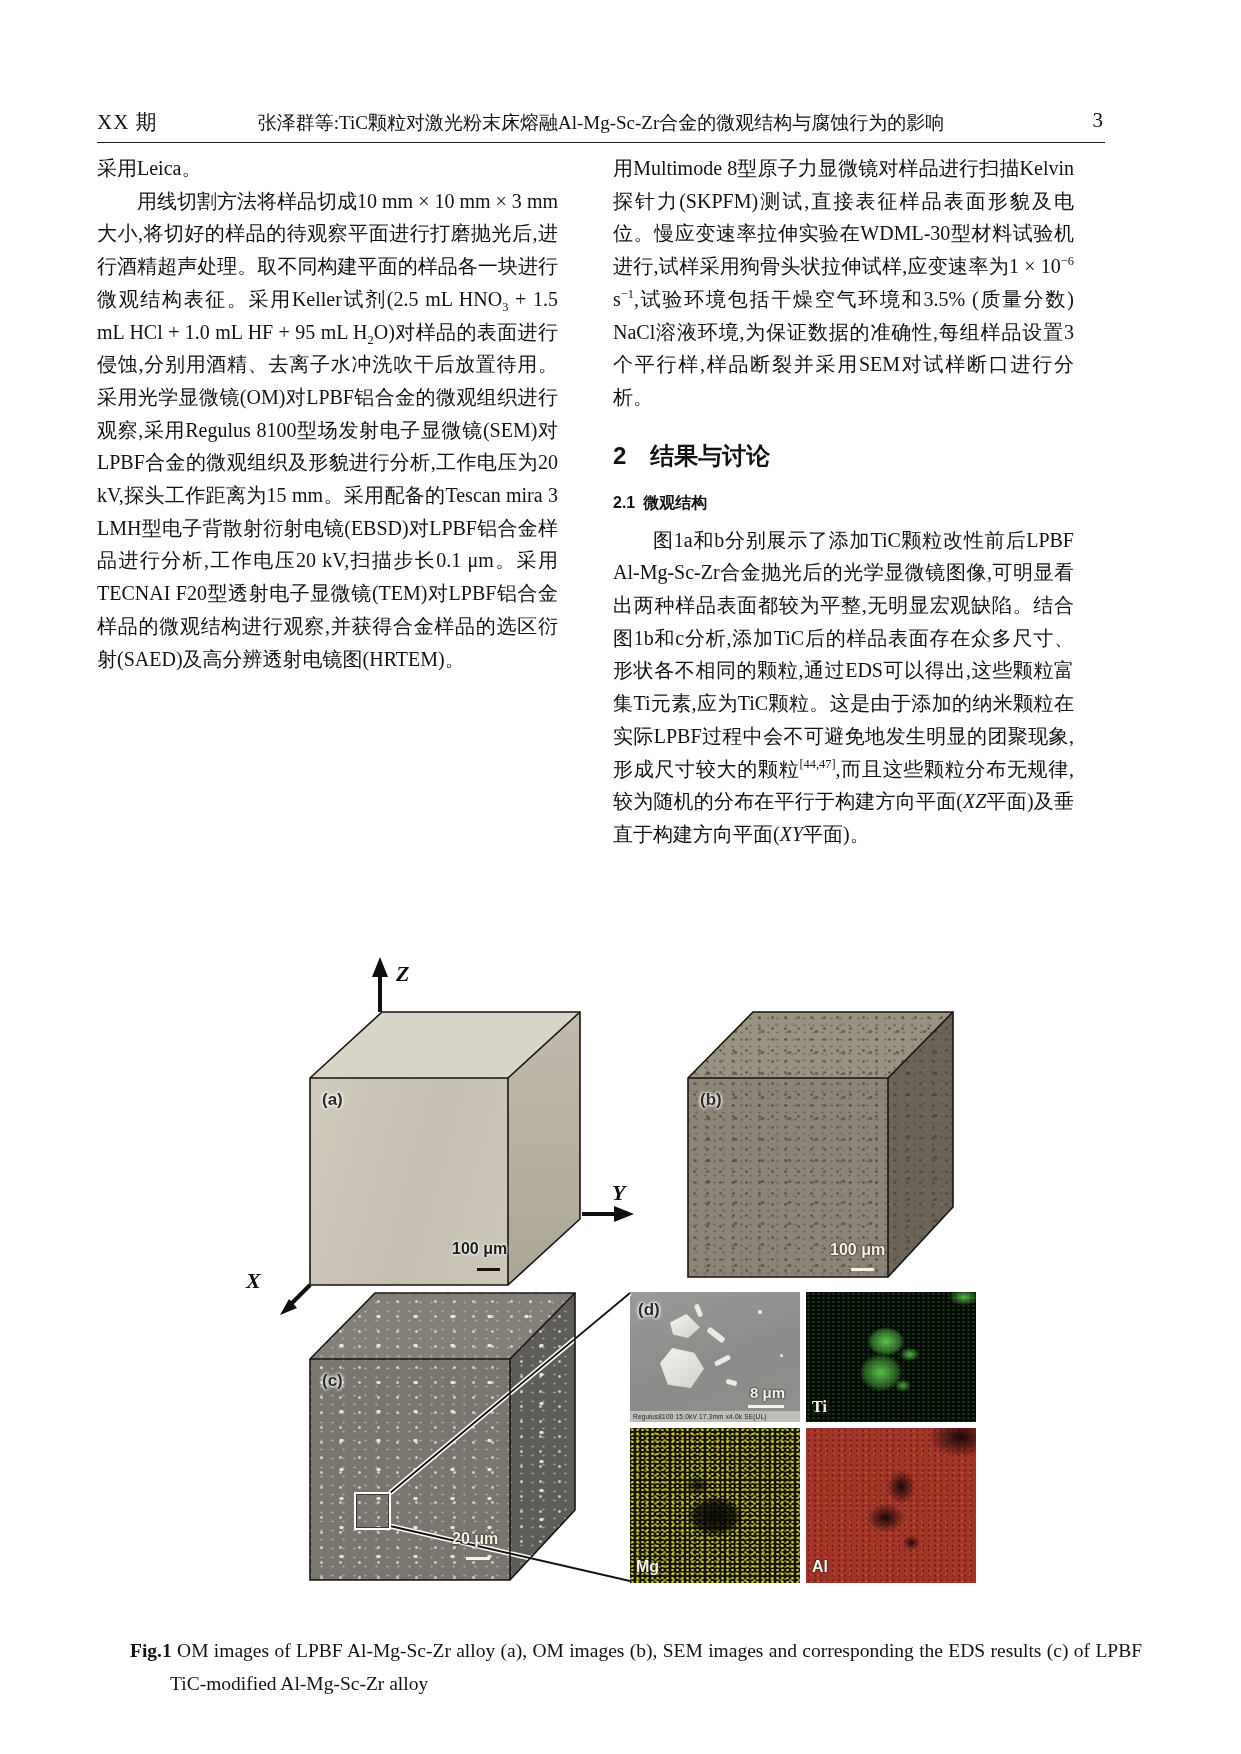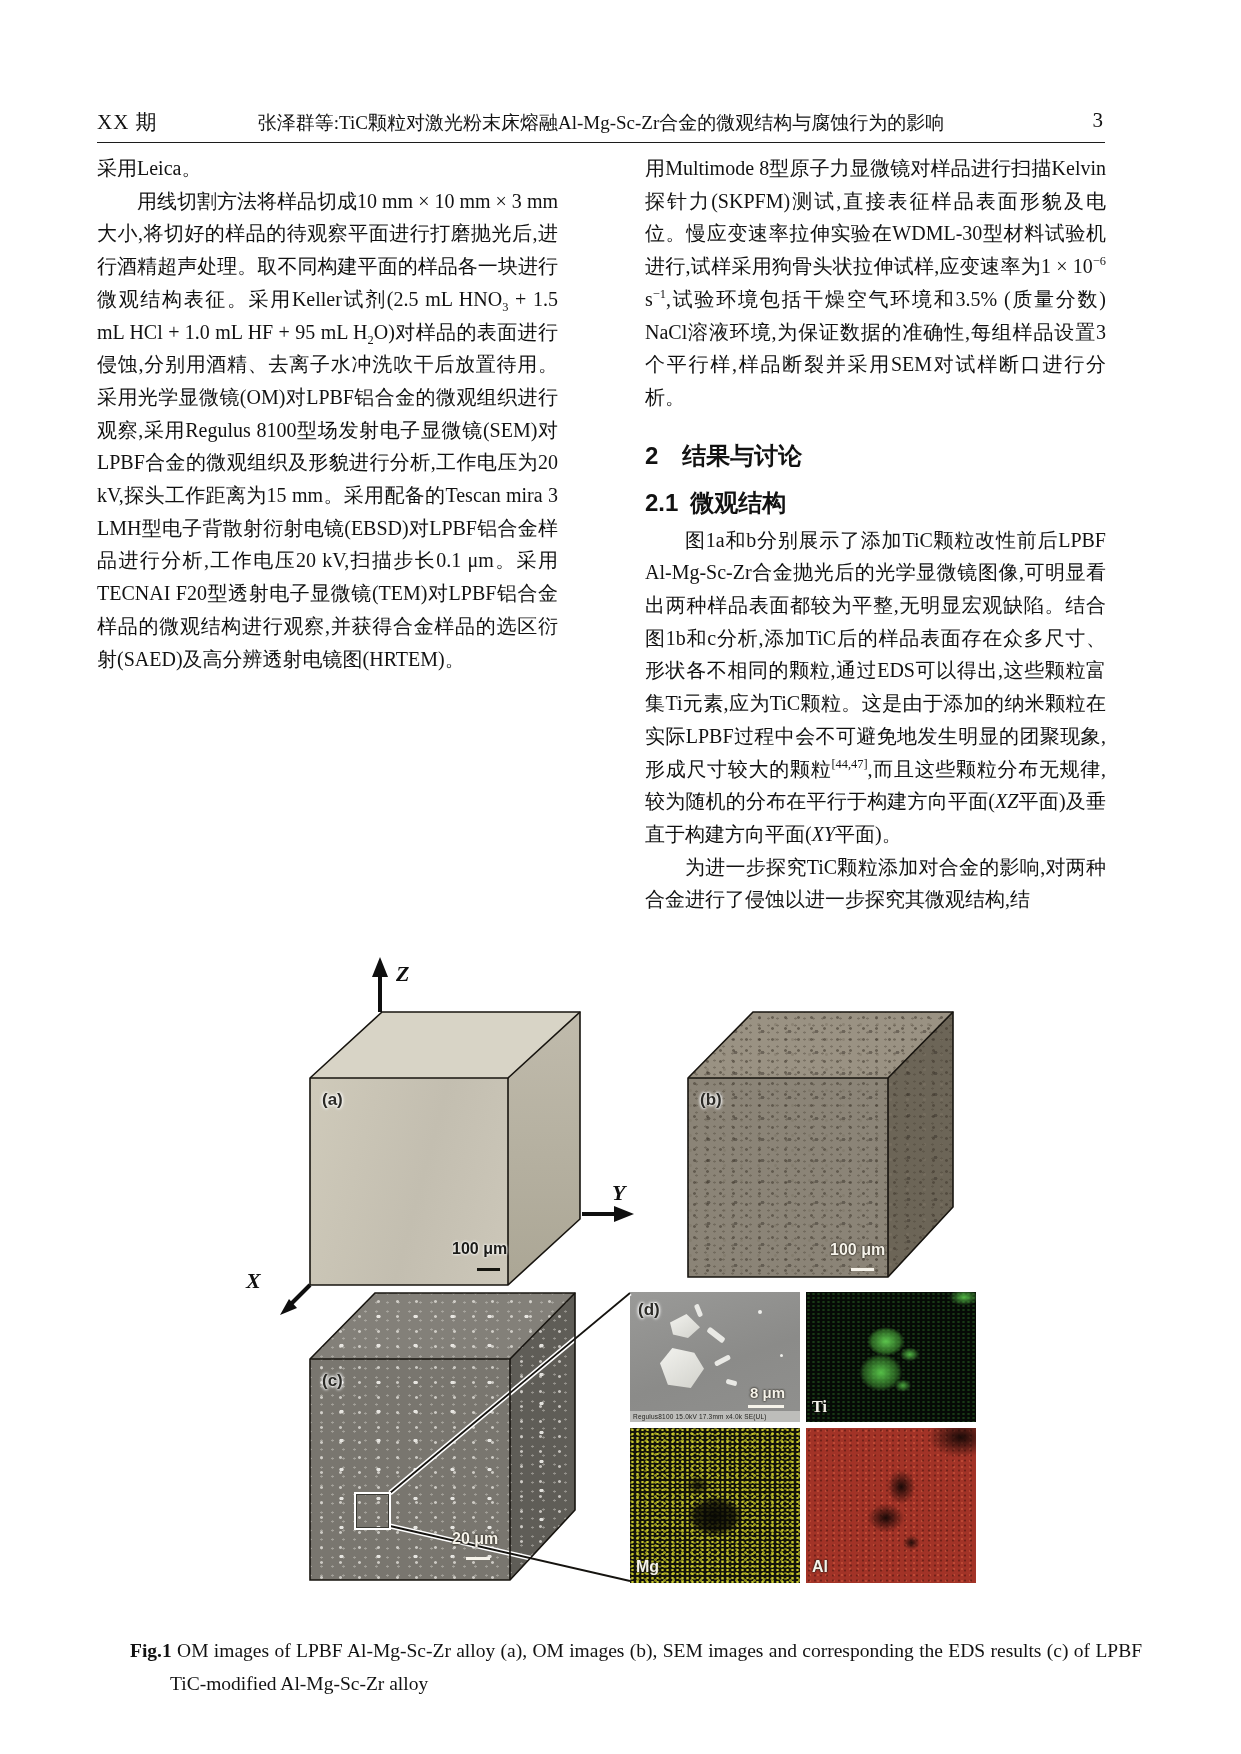--- a/index.html
+++ b/index.html
@@ -10,28 +10,28 @@
   .header{position:absolute;left:97px;top:96px;width:1008px;height:46px;
           border-bottom:1.6px solid #1c1c1c;font-size:21px;}
   .h-issue{position:absolute;left:0;top:12px;letter-spacing:1px;}
   .h-title{position:absolute;left:60px;right:60px;top:14px;text-align:center;font-size:19px;}
   .h-page{position:absolute;right:2px;top:12px;}
 
   
   .col{position:absolute;width:461px;font-size:20px;line-height:32.7px;text-align:justify;
        text-justify:inter-ideograph;}
   .col-left{left:97px;top:152px;}
-  .col-right{left:645px;top:152px;}
+  .col-right{left:613px;top:152px;}
   .col p{margin:0;}
   .col p.indent{text-indent:2em;}
   sub,sup{font-size:0.62em;line-height:0;}
   .sec-h2{margin:26px 0 0 0;font-family:"Liberation Sans","DejaVu Sans",sans-serif;
           font-weight:bold;font-size:24px;line-height:32px;text-align:left;}
   .sec-h3{margin:16px 0 6px 0;font-family:"Liberation Sans","DejaVu Sans",sans-serif;
-          font-weight:bold;font-size:24px;line-height:30px;text-align:left;}
+          font-weight:bold;font-size:16px;line-height:30px;text-align:left;}
   .face{position:absolute;z-index:1;}
 
   
   .a-top  {left:310px;top:1012px;width:270px;height:66px;background:#d8d4c6;
            clip-path:polygon(72px 0,270px 0,198px 66px,0 66px);}
   .a-front{left:310px;top:1078px;width:198px;height:207px;
            background:linear-gradient(105deg,#cfcaba,#c3beb0 55%,#ccc7b9);}
   .a-right{left:508px;top:1012px;width:72px;height:273px;background:linear-gradient(#c0bbac,#aba695);
            clip-path:polygon(72px 0,0 66px,0 273px,72px 207px);}
 
@@ -148,21 +148,20 @@
   <div class="col col-left">
     <p>采用Leica。</p>
     <p class="indent">用线切割方法将样品切成10 mm × 10 mm × 3 mm大小,将切好的样品的待观察平面进行打磨抛光后,进行酒精超声处理。取不同构建平面的样品各一块进行微观结构表征。采用Keller试剂(2.5 mL HNO<sub>3</sub> + 1.5 mL HCl + 1.0 mL HF + 95 mL H<sub>2</sub>O)对样品的表面进行侵蚀,分别用酒精、去离子水冲洗吹干后放置待用。采用光学显微镜(OM)对LPBF铝合金的微观组织进行观察,采用Regulus 8100型场发射电子显微镜(SEM)对LPBF合金的微观组织及形貌进行分析,工作电压为20 kV,探头工作距离为15 mm。采用配备的Tescan mira 3 LMH型电子背散射衍射电镜(EBSD)对LPBF铝合金样品进行分析,工作电压20 kV,扫描步长0.1 μm。采用TECNAI F20型透射电子显微镜(TEM)对LPBF铝合金样品的微观结构进行观察,并获得合金样品的选区衍射(SAED)及高分辨透射电镜图(HRTEM)。</p>
   </div>
 
   <div class="col col-right">
     <p>用Multimode 8型原子力显微镜对样品进行扫描Kelvin探针力(SKPFM)测试,直接表征样品表面形貌及电位。慢应变速率拉伸实验在WDML-30型材料试验机进行,试样采用狗骨头状拉伸试样,应变速率为1 × 10<sup>−6</sup> s<sup>−1</sup>,试验环境包括干燥空气环境和3.5% (质量分数) NaCl溶液环境,为保证数据的准确性,每组样品设置3个平行样,样品断裂并采用SEM对试样断口进行分析。</p>
     <div class="sec-h2">2 结果与讨论</div>
     <div class="sec-h3">2.1 微观结构</div>
     <p class="indent">图1a和b分别展示了添加TiC颗粒改性前后LPBF Al-Mg-Sc-Zr合金抛光后的光学显微镜图像,可明显看出两种样品表面都较为平整,无明显宏观缺陷。结合图1b和c分析,添加TiC后的样品表面存在众多尺寸、形状各不相同的颗粒,通过EDS可以得出,这些颗粒富集Ti元素,应为TiC颗粒。这是由于添加的纳米颗粒在实际LPBF过程中会不可避免地发生明显的团聚现象,形成尺寸较大的颗粒<sup>[44,47]</sup>,而且这些颗粒分布无规律,较为随机的分布在平行于构建方向平面(<i>XZ</i>平面)及垂直于构建方向平面(<i>XY</i>平面)。</p>
-    <p class="indent">为进一步探究TiC颗粒添加对合金的影响,对两种合金进行了侵蚀以进一步探究其微观结构,结</p>
   </div>
 
   <div class="face a-top"></div>
   <div class="face a-front"></div>
   <div class="face a-right"></div>
 
   <div class="face tex-b b-top"></div>
   <div class="face tex-b b-front"></div>
   <div class="face tex-b b-right"></div>
 

